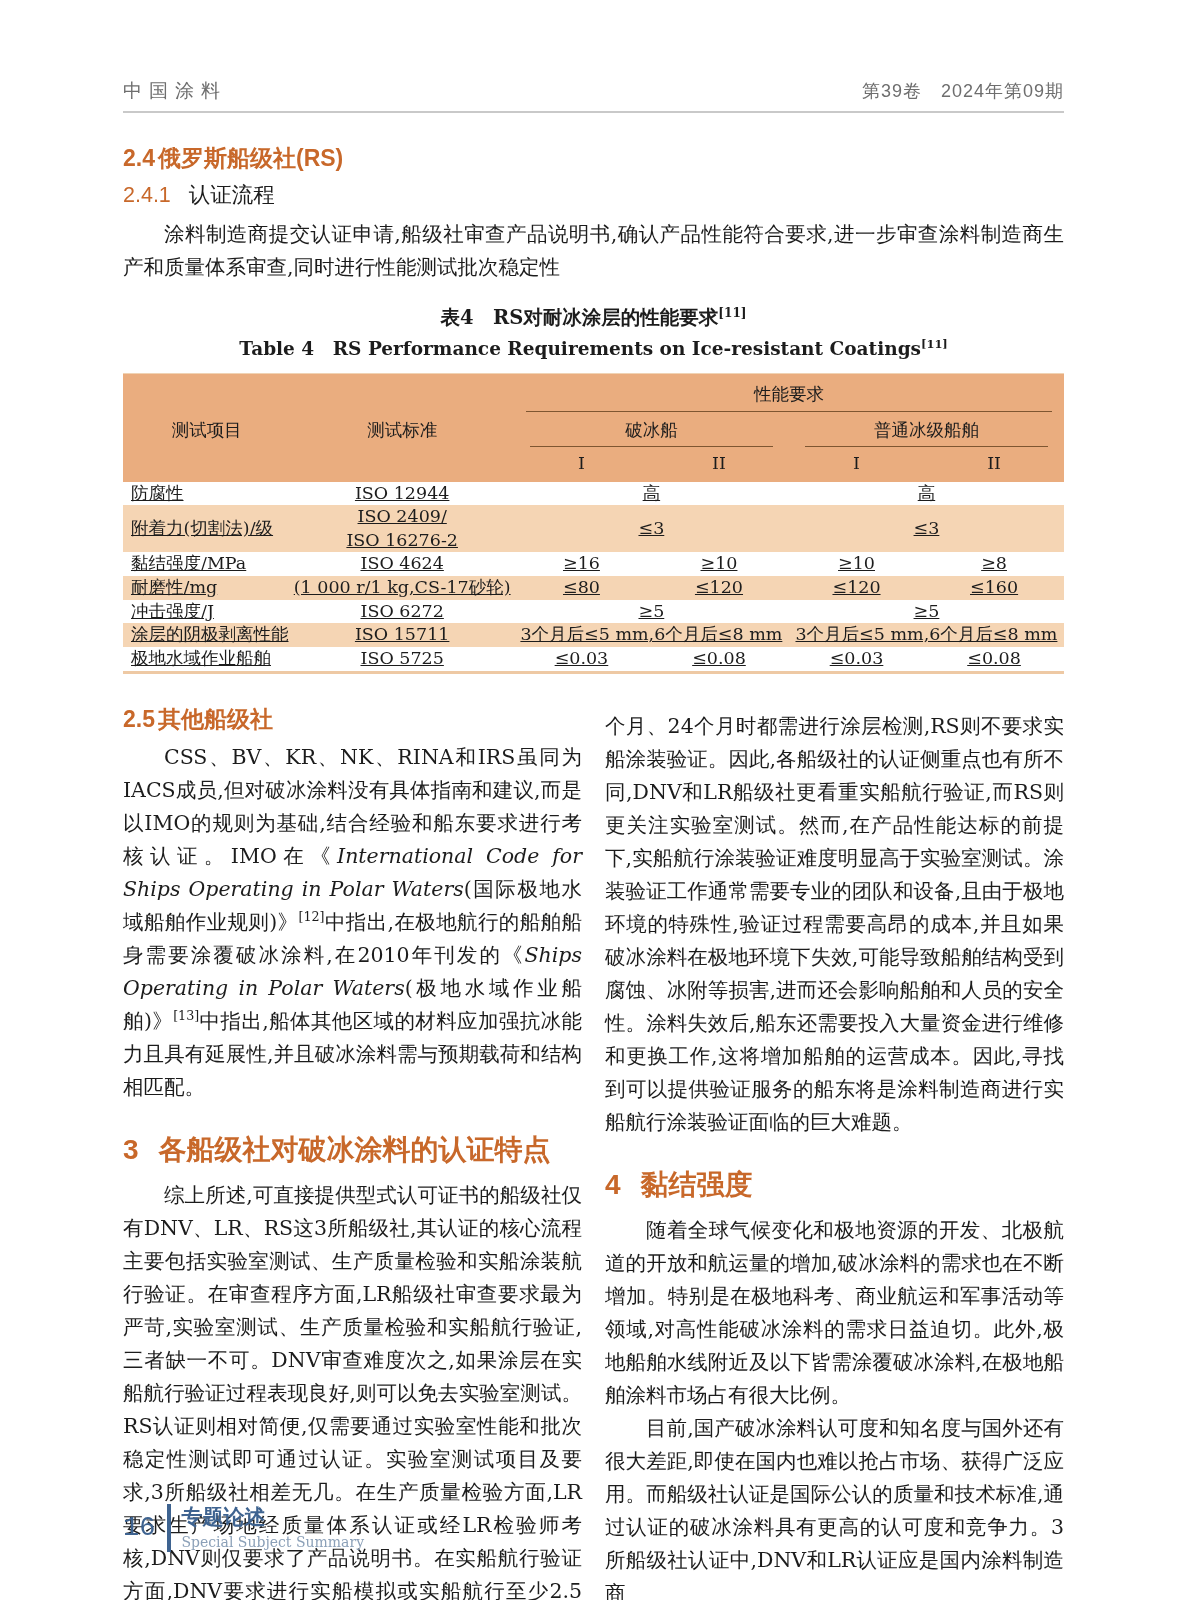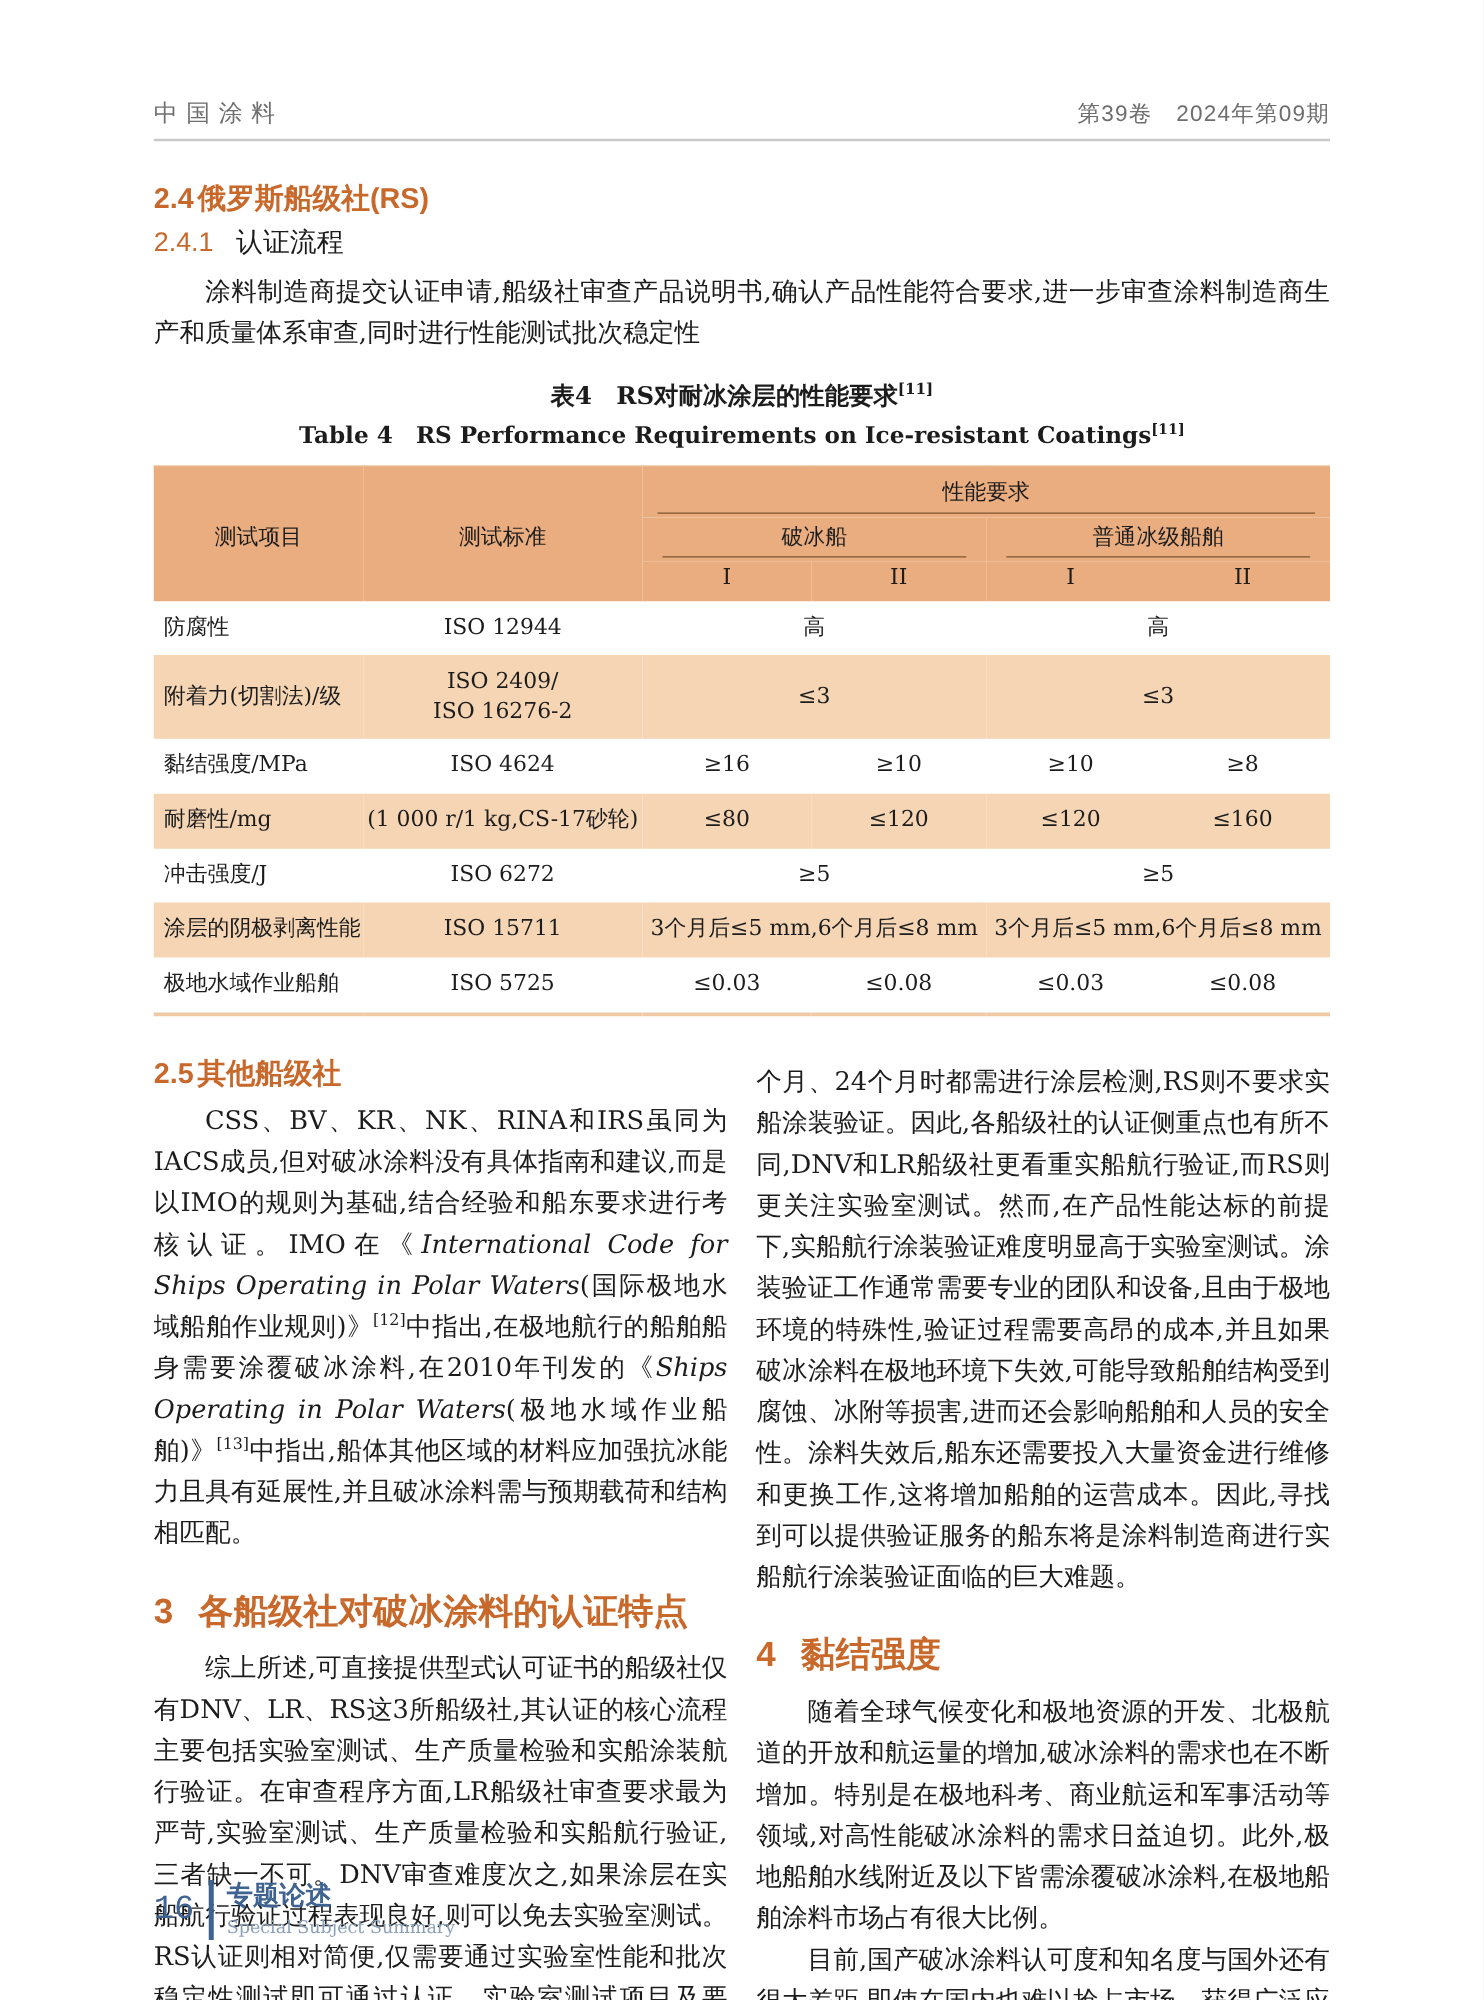--- a/index.html
+++ b/index.html
@@ -43,21 +43,21 @@
   .tblblock{margin-top:20px;margin-bottom:6px;}
   .tbl-title-cn{text-align:center;font-weight:bold;font-size:19.5px;}
   .tbl-title-en{text-align:center;font-weight:bold;font-size:18.5px;margin-top:5px;}
   table{width:100%;border-collapse:collapse;margin-top:12px;
         border-bottom:3px solid #eec9a4;border-top:1px solid #f0d3b4;}
   thead th{background:var(--th-bg,#eaad7f);font-weight:normal;font-size:17.5px;padding:3px 2px;}
   thead tr:first-child th{padding-top:8px;}
   thead tr:last-child th{padding-bottom:9px;}
   th .u{display:block;border-bottom:1px solid #7e5631;padding-bottom:5px;margin:0 10px;}
   th .u2{display:block;border-bottom:1px solid #7e5631;padding-bottom:4px;margin:0 14px;}
-  tbody td{font-size:17.5px;text-align:center;padding:10px 2px;white-space:pre-line;line-height:1.35;}
+  tbody td{font-size:17.5px;text-align:center;padding:0 2px;white-space:pre-line;line-height:1.35;text-decoration:underline;}
   tbody td.label{text-align:left;padding-left:8px;white-space:nowrap;}
   tbody tr.shade{background:var(--row-bg,#f5d5b4);}
   
   .pagefoot{position:absolute;left:123px;bottom:48px;display:flex;align-items:center;}
   .pnum{font-size:27px;color:var(--foot,#3e6390);margin-right:12px;font-family:Liberation Mono, monospace;}
   .fbar{width:4px;height:48px;background:var(--foot,#3e6390);margin-right:10px;}
   .fcn{font-family:Liberation Mono, monospace;font-weight:bold;font-size:21px;color:var(--foot,#3e6390);line-height:1.2;}
   .fen{font-size:14px;color:#8ba0b8;margin-top:2px;}
   .topgap{height:30px;}
 </style>

